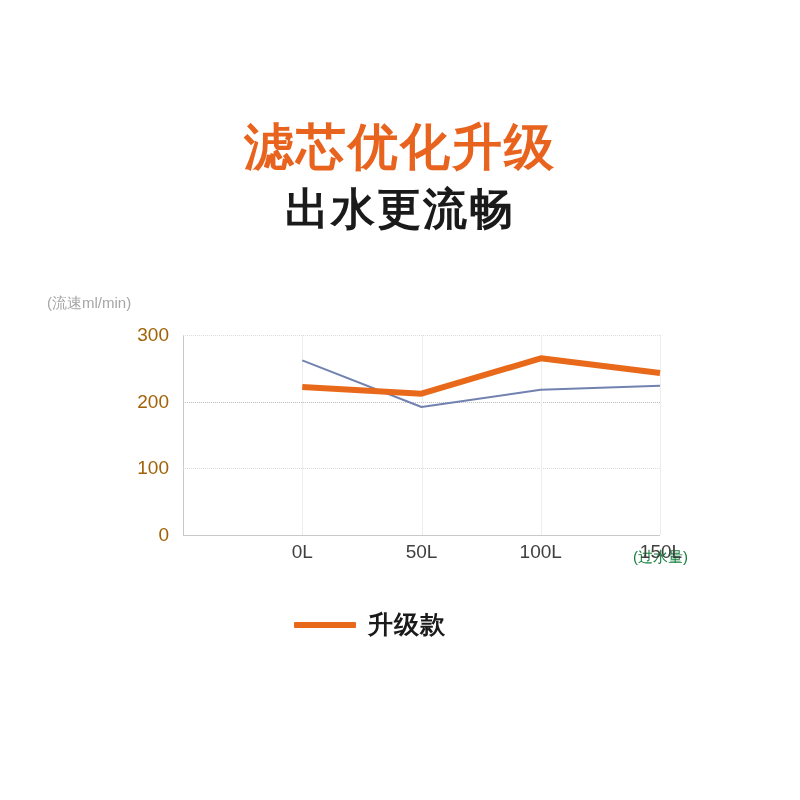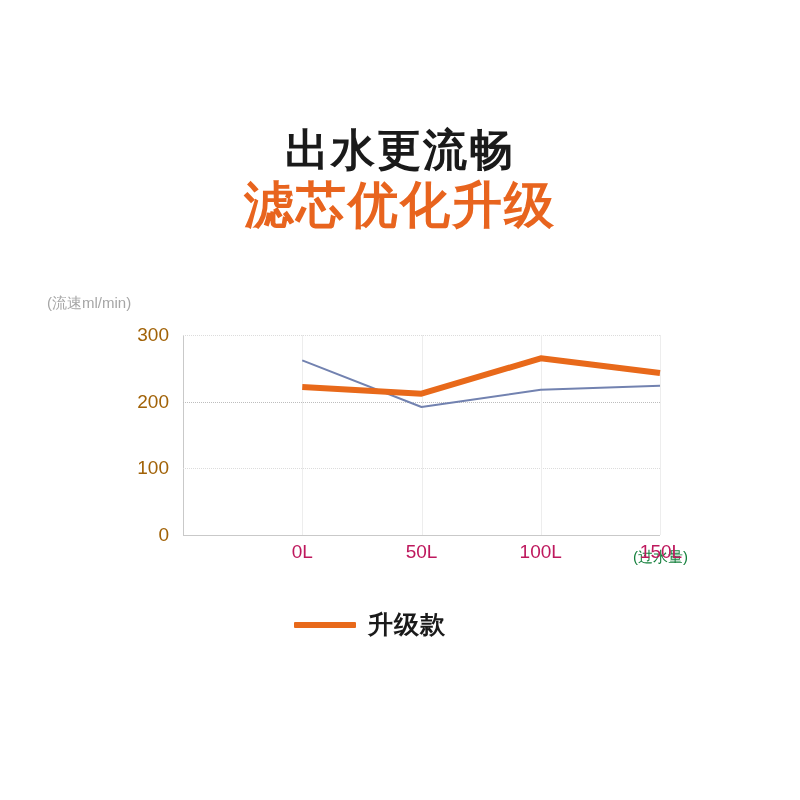--- a/index.html
+++ b/index.html
@@ -112,21 +112,21 @@
     transform: translateY(-50%);
     font-size: 19px;
     color: #a16207;
     white-space: nowrap;
   }
   .xtick {
     position: absolute;
     top: 206px;
     transform: translateX(-50%);
     font-size: 19px;
-    color: #be185d;
+    color: #404040;
     white-space: nowrap;
   }
   #series-svg {
     position: absolute;
     left: 0;
     top: 0;
     width: 477px;
     height: 200px;
     overflow: visible;
   }
@@ -162,22 +162,22 @@
     font-size: 25px;
     font-weight: bold;
     color: #1a1a1a;
     letter-spacing: 1px;
   }
 </style>
 </head>
 <body>
 
 <div id="headline">
+  <div class="title-line" id="title-primary">滤芯优化升级</div>
   <div class="title-line" id="title-secondary">出水更流畅</div>
-  <div class="title-line" id="title-primary">滤芯优化升级</div>
 </div>
 
 <div id="chart-block">
 
   <div id="y-axis-title">(流速ml/min)</div>
 
   <div id="x-axis-title">(过水量)</div>
 
   <div id="plot-wrap">
     <div class="axis-line-y"></div>

